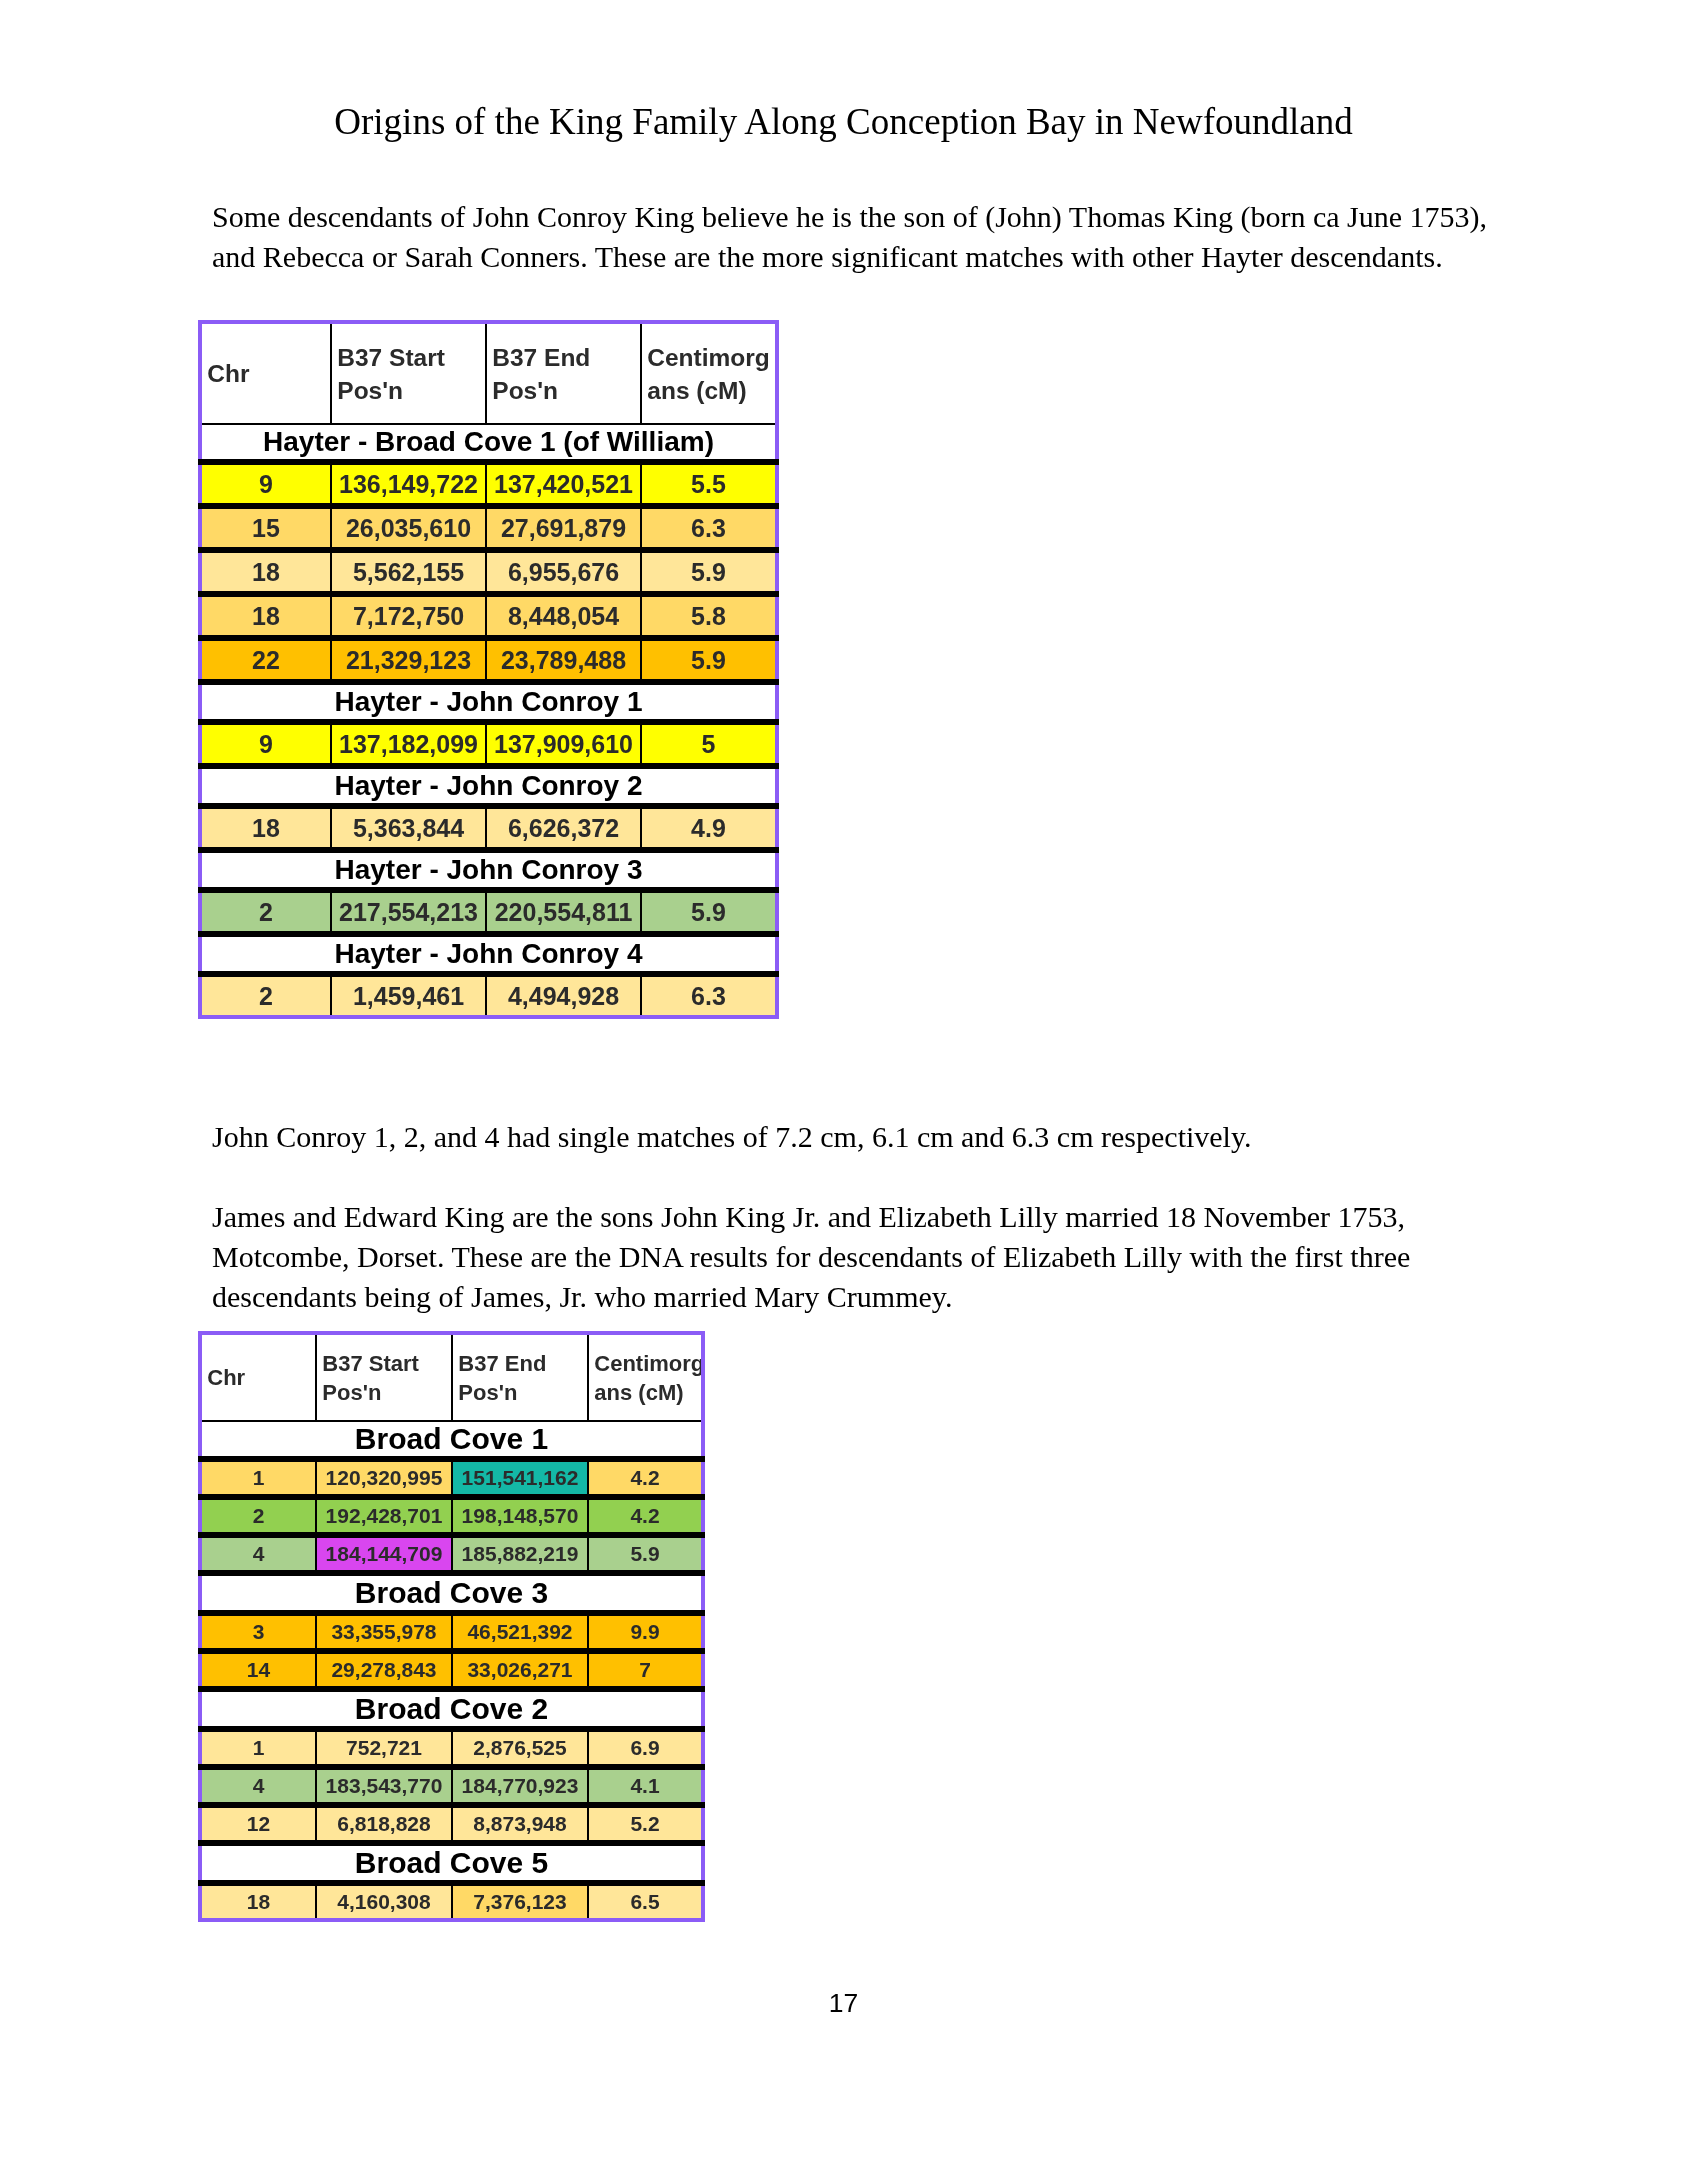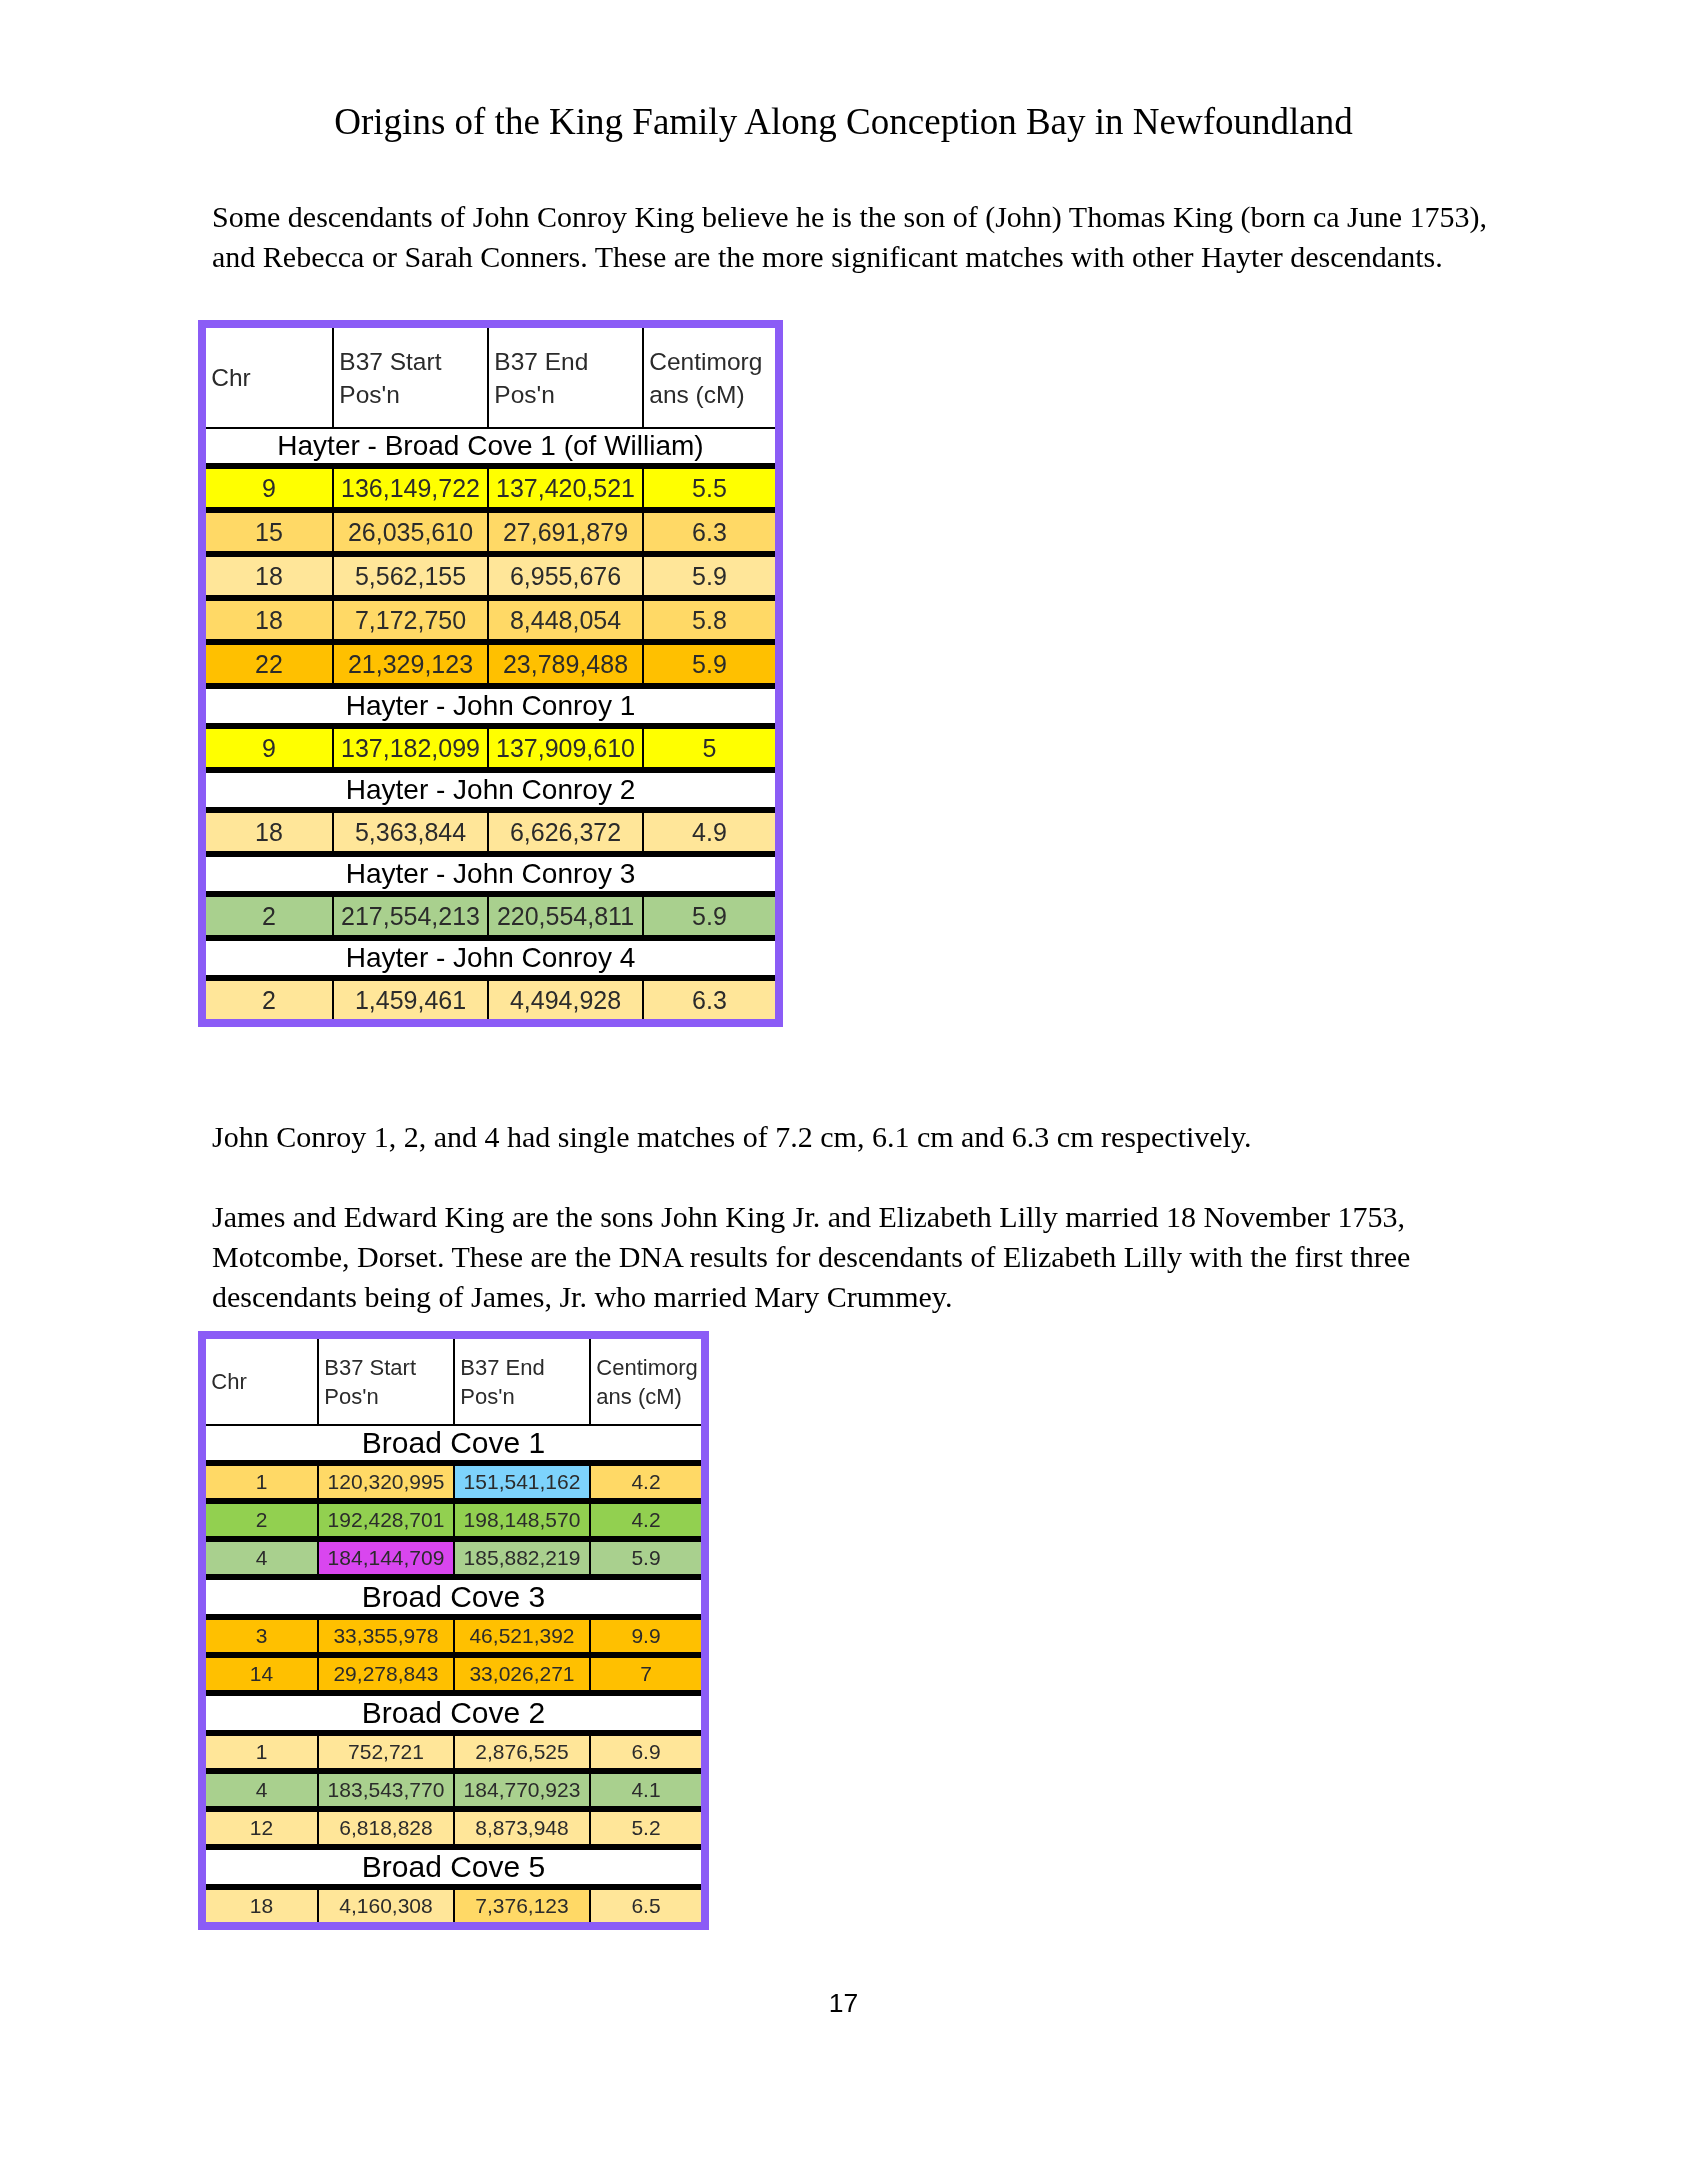--- a/index.html
+++ b/index.html
@@ -13,21 +13,22 @@
       position: absolute; left: 212px; width: 1297px;
       font-size: 30px; line-height: 40px; margin: 0;
     }
     #p1 { top: 197px; }
     #p2 { top: 1117px; }
     #p3 { top: 1197px; }
 
     table.dna {
       position: absolute; border-collapse: collapse; table-layout: fixed;
       font-family: "Liberation Sans", "DejaVu Sans", sans-serif; color: #2b2b2b;
-      border: 8px solid #8b5cf6;
+      border: 4px solid #8b5cf6;
+      font-weight: bold;
     }
     table.dna td { padding: 0; overflow: hidden; white-space: nowrap; }
     table.dna td.c { text-align: center; }
     table.dna tr.head td {
       background: #fff; vertical-align: middle; text-align: left;
       border-right: 2.6px solid #000; white-space: normal; color: #2b2b2b;
       padding-left: 5.3px;
     }
     table.dna tr.head td:last-child { border-right: none; }
     table.dna tr.group td {
@@ -172,21 +173,21 @@
         <td>B37 Start Pos'n</td>
         <td>B37 End Pos'n</td>
         <td>Centimorg ans (cM)</td>
       </tr>
       <tr class="group">
         <td colspan="4">Broad Cove 1</td>
       </tr>
       <tr class="data">
         <td class="c" style="background: rgb(255, 217, 102);">1</td>
         <td class="c" style="background: rgb(255, 217, 102);">120,320,995</td>
-        <td class="c" style="background: #7dd3fc;">151,541,162</td>
+        <td class="c" style="background: #14b8a6;">151,541,162</td>
         <td class="c" style="background: rgb(255, 217, 102);">4.2</td>
       </tr>
       <tr class="data">
         <td class="c" style="background: rgb(146, 208, 80);">2</td>
         <td class="c" style="background: rgb(146, 208, 80);">192,428,701</td>
         <td class="c" style="background: rgb(146, 208, 80);">198,148,570</td>
         <td class="c" style="background: rgb(146, 208, 80);">4.2</td>
       </tr>
       <tr class="data">
         <td class="c" style="background: rgb(169, 208, 142);">4</td>

